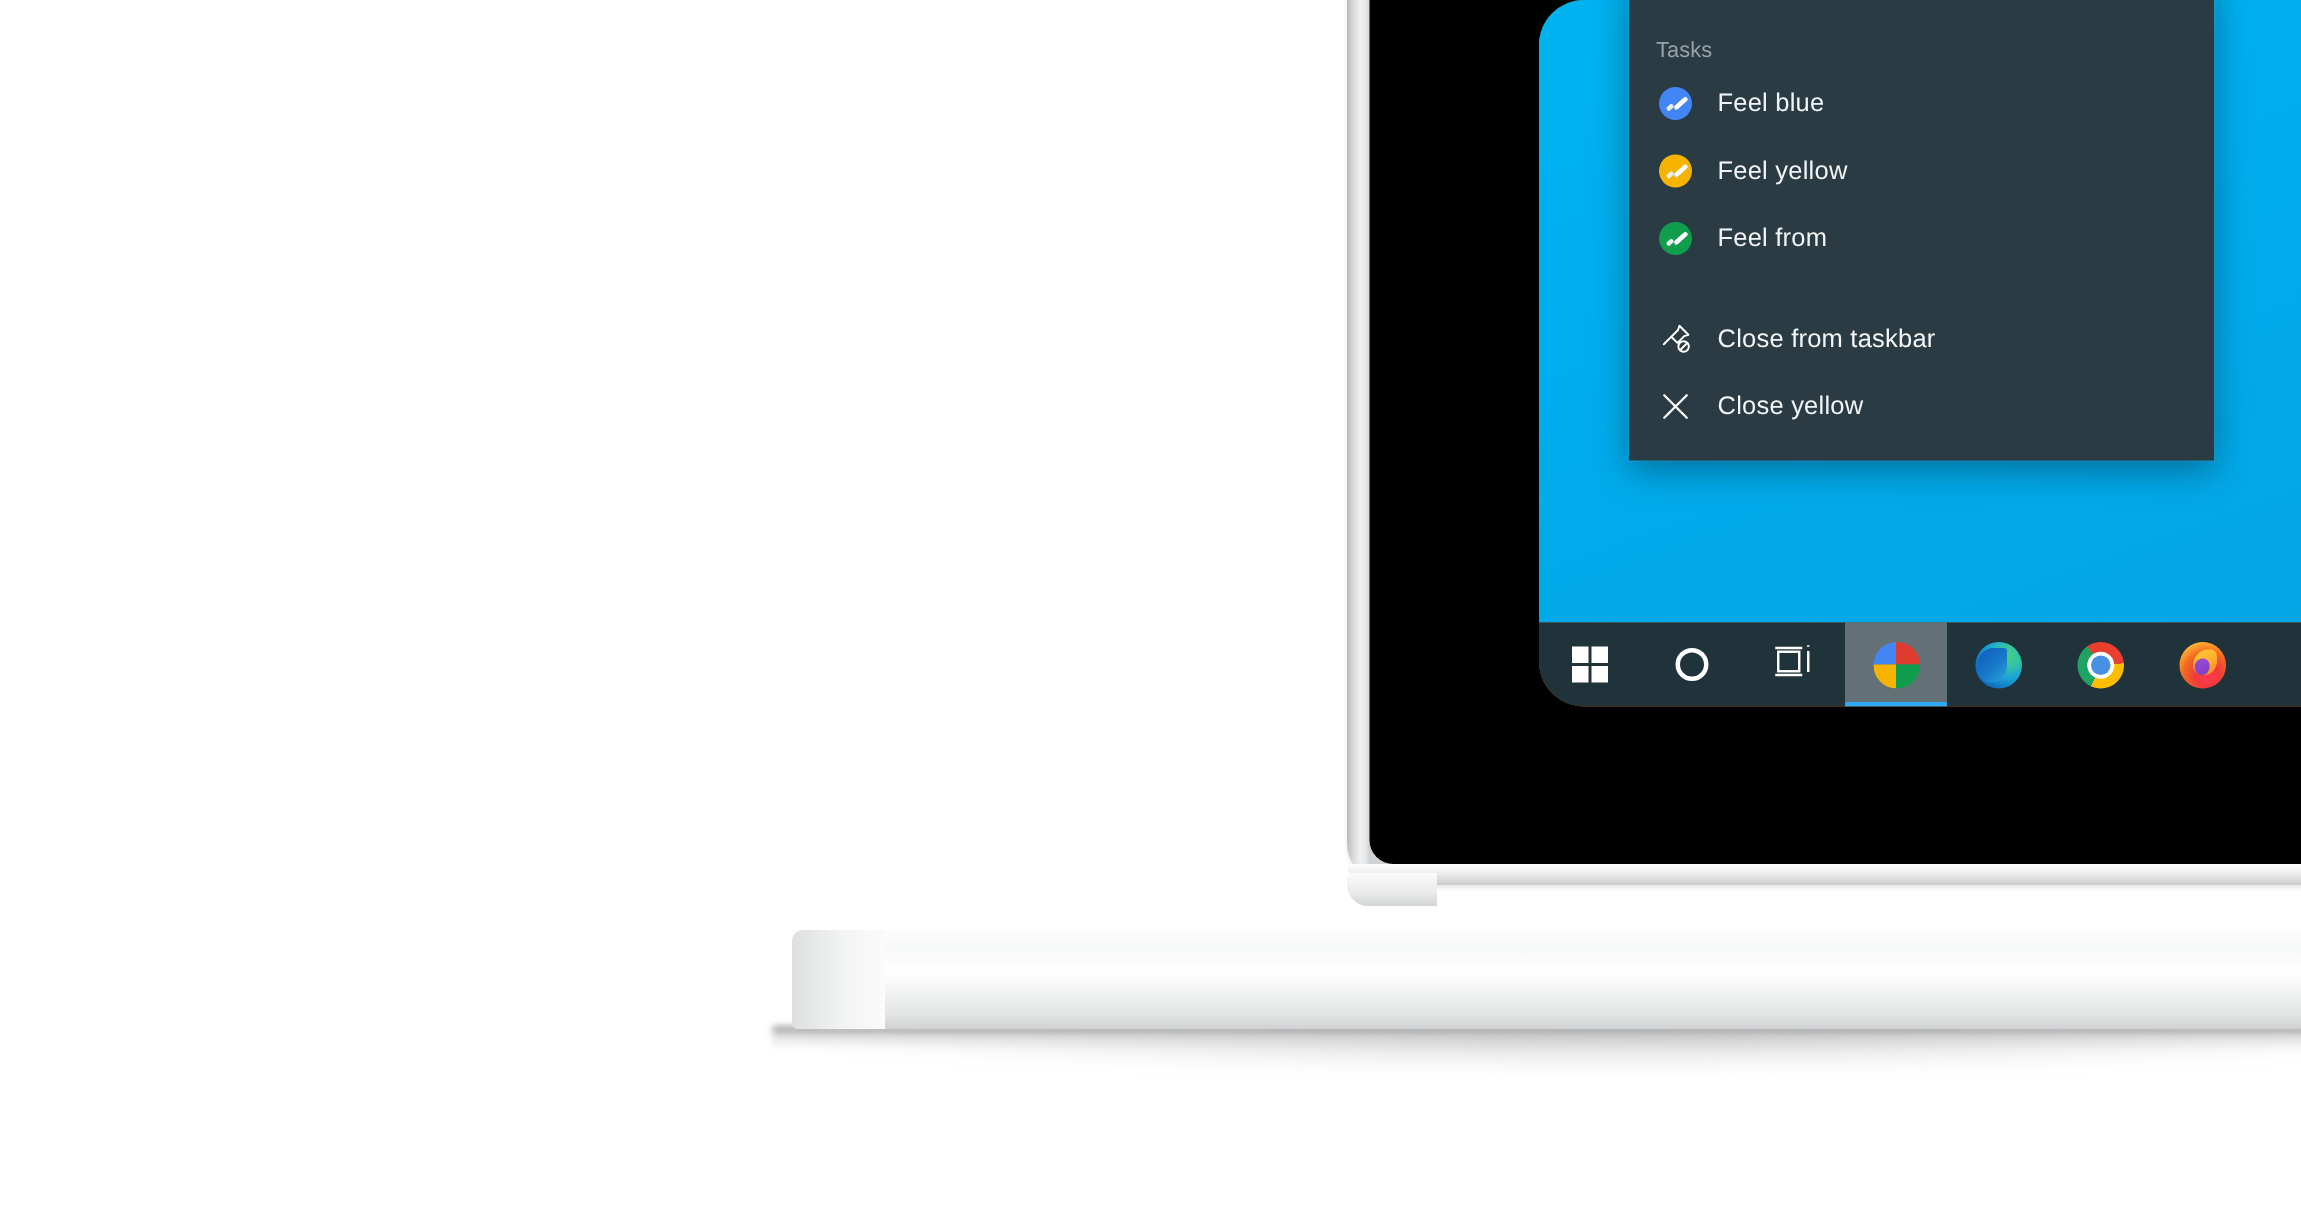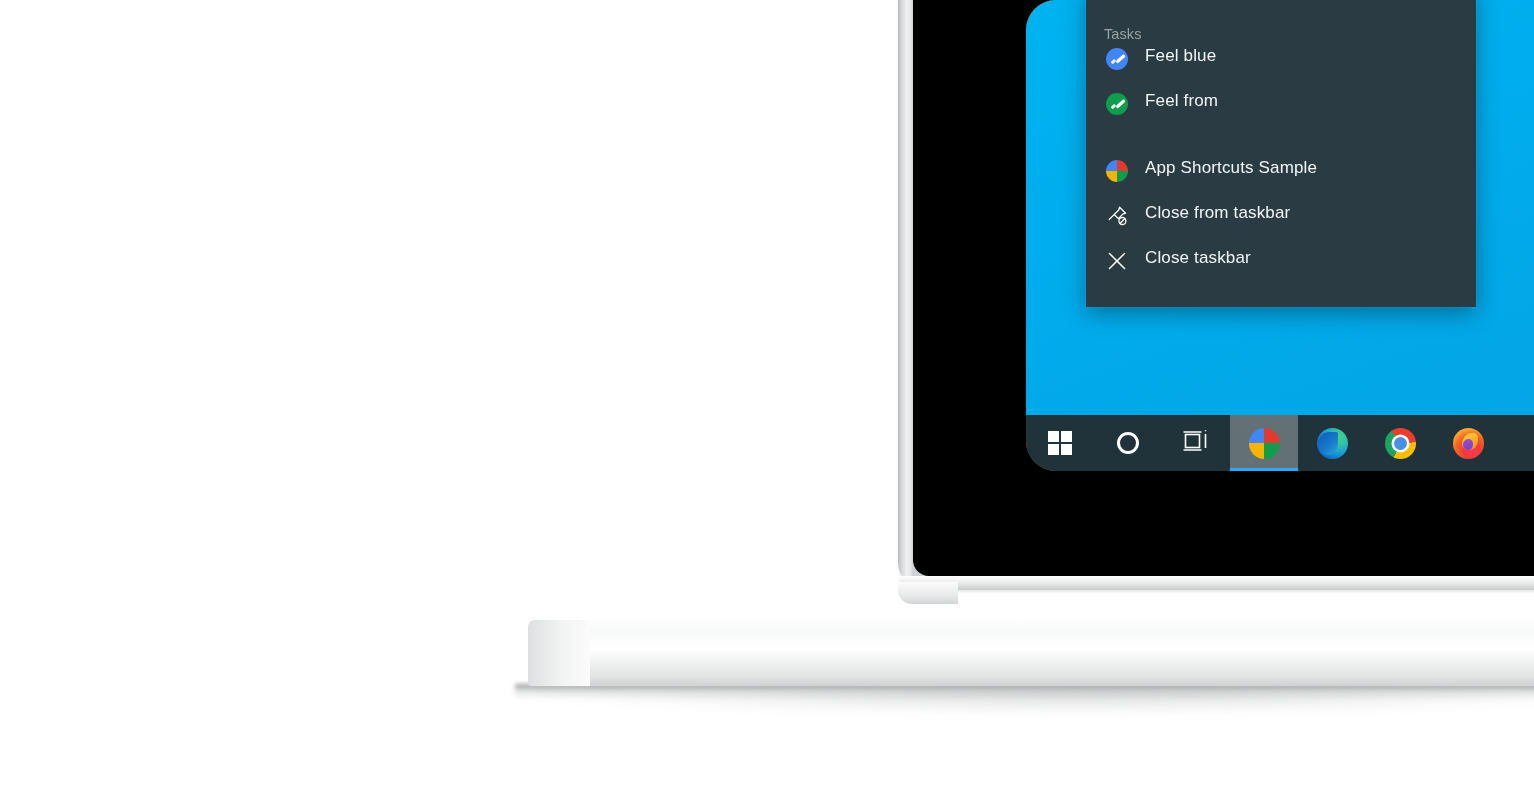--- a/index.html
+++ b/index.html
@@ -135,21 +135,21 @@
     padding: 0 0 14px 0;
   }
   .jl-header {
     color: #97a3a8;
     font-size: 14.5px;
     padding: 40px 0 4px 18px;
     letter-spacing: 0.1px;
   }
   .jl-item {
     display: flex;
-    align-items: flex-start;
+    align-items: center;
     height: 45px;
     padding-left: 18px;
     box-sizing: border-box;
   }
   .jl-item .jl-icon {
     width: 26px;
     height: 26px;
     flex: 0 0 26px;
     display: flex;
     align-items: center;
@@ -330,62 +330,57 @@
       <div class="jl-header">Tasks</div>
 
       <div class="jl-item">
         <span class="jl-icon">
           <span class="paint-dot" style="background:#4285f4"></span>
         </span>
         <span class="jl-label">Feel blue</span>
       </div>
 
 
+      <div class="jl-item">
+        <span class="jl-icon">
+          <span class="paint-dot" style="background:#f6b400"></span>
+        </span>
+        <span class="jl-label">Feel yellow</span>
+      </div>
 
       <div class="jl-item">
         <span class="jl-icon">
           <span class="paint-dot" style="background:#109d4e"></span>
         </span>
         <span class="jl-label">Feel from</span>
       </div>
 
       <div class="jl-gap"></div>
 
-      <div class="jl-item">
-        <span class="jl-icon">
-          <span class="quad-icon">
-            <span style="background:#4285f4"></span>
-            <span style="background:#e03b2f"></span>
-            <span style="background:#f6b400"></span>
-            <span style="background:#109d4e"></span>
-          </span>
-        </span>
-        <span class="jl-label">App Shortcuts Sample</span>
-      </div>
 
       <div class="jl-item">
         <span class="jl-icon">
           <svg width="24" height="24" viewBox="0 0 24 24" class="svg-white" stroke-width="1.3" stroke-linecap="round" stroke-linejoin="round">
             <path d="M14.6 3.2 L20.6 9.2 L17.8 10.1 L13.3 14.6 L9.2 10.5 L13.7 6.0 Z"></path>
             <line x1="9.1" y1="10.6" x2="4.2" y2="15.5"></line>
             <circle cx="17.4" cy="17.0" r="3.5"></circle>
             <line x1="15.2" y1="19.3" x2="19.6" y2="14.8"></line>
           </svg>
         </span>
         <span class="jl-label">Close from taskbar</span>
       </div>
 
       <div class="jl-item">
         <span class="jl-icon">
           <svg width="22" height="22" viewBox="0 0 22 22" class="svg-white" stroke-width="1.5" stroke-linecap="round">
             <line x1="3.5" y1="3.5" x2="18.5" y2="18.5"></line>
             <line x1="18.5" y1="3.5" x2="3.5" y2="18.5"></line>
           </svg>
         </span>
-        <span class="jl-label">Close taskbar</span>
+        <span class="jl-label">Close yellow</span>
       </div>
     </div>
 
     <div id="taskbar">
 
       <div class="tb-item">
         <span class="win-logo">
           <span></span>
             <span></span>
             <span></span>

